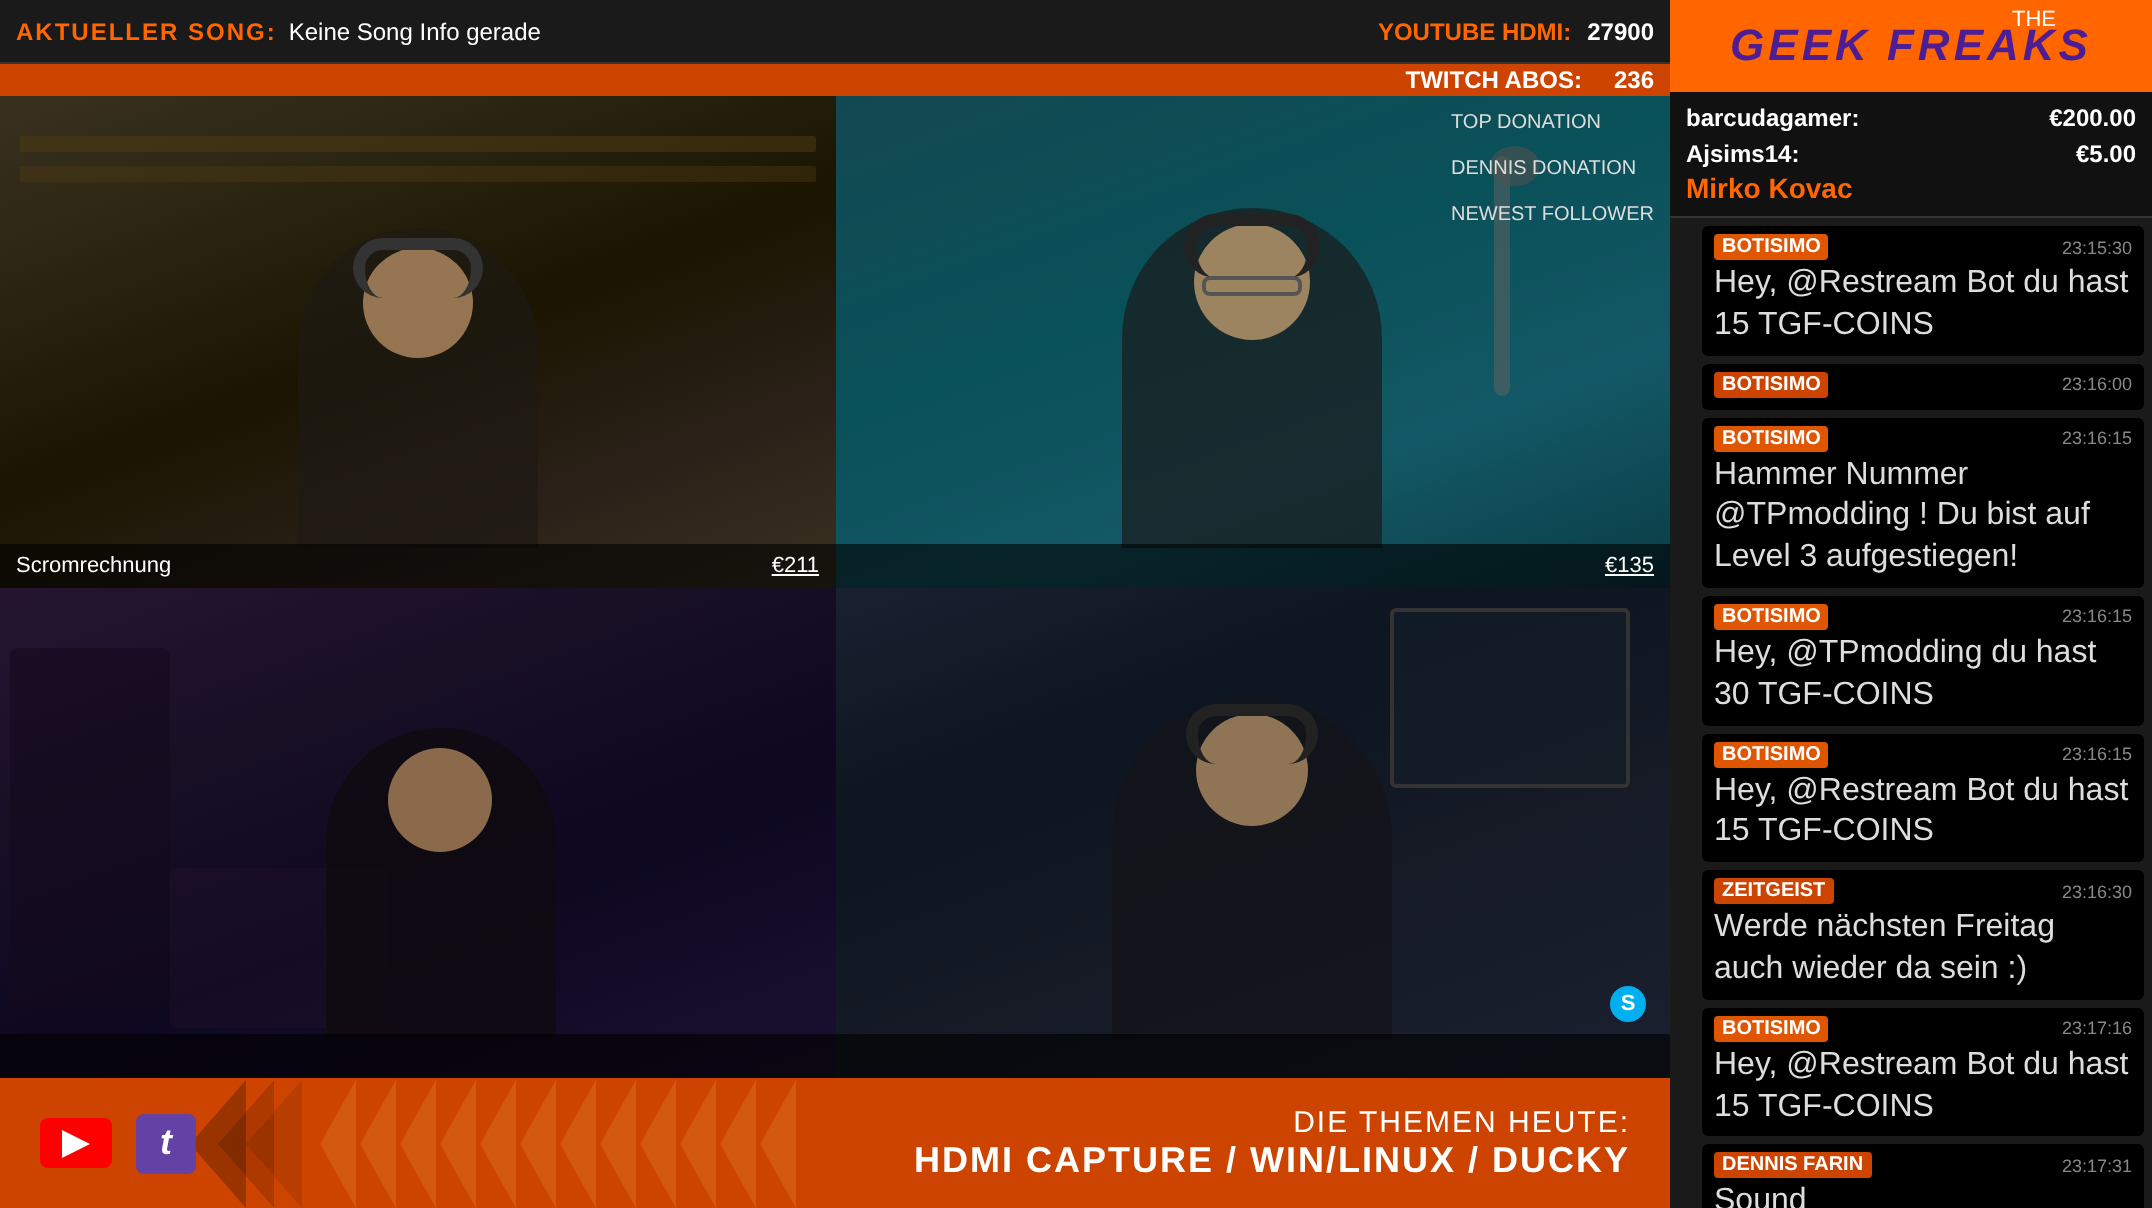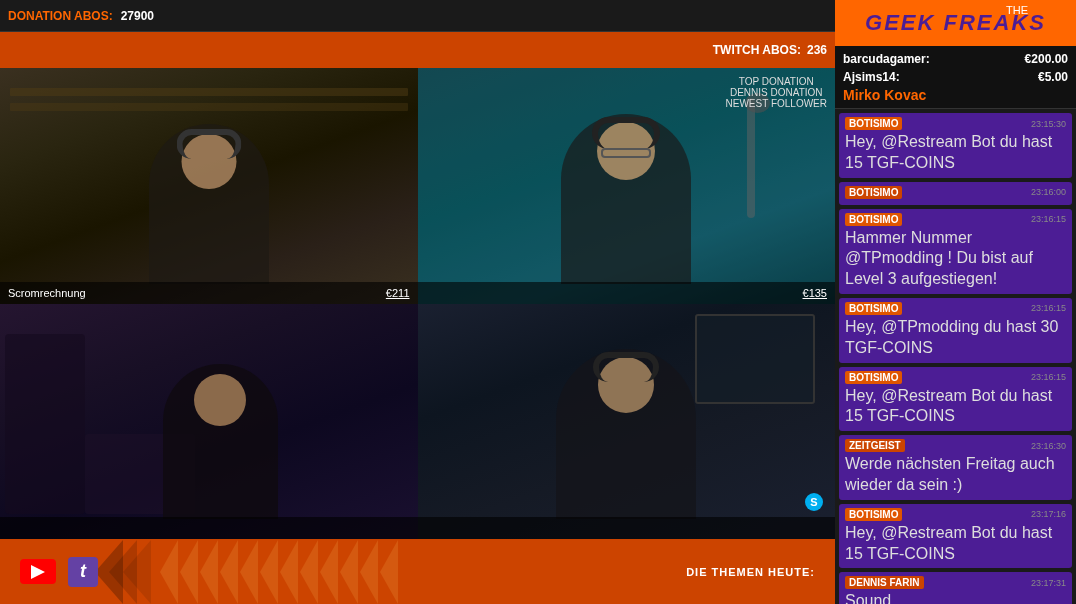--- a/index.html
+++ b/index.html
@@ -155,22 +155,22 @@
       text-decoration: underline;
     }
 
     
     .top-right-overlay {
       position: absolute;
       top: 8px;
       right: 8px;
       display: flex;
       flex-direction: column;
-      align-items: center;
-      gap: 0;
+      align-items: flex-start;
+      gap: 12px;
     }
     .overlay-stat {
       color: #fff;
       font-size: 11px;
       text-align: right;
     }
 
     
     .bottom-bar {
       height: 65px;
@@ -221,22 +221,22 @@
       right: 20px;
       top: 0;
       bottom: 0;
       display: flex;
       flex-direction: column;
       justify-content: center;
       align-items: flex-end;
     }
     .theme-label {
       color: #fff;
-      font-size: 11px;
-      font-weight: bold;
+      font-size: 15px;
+      font-weight: normal;
       letter-spacing: 1px;
     }
     .theme-value {
       color: #fff;
       font-size: 18px;
       font-weight: bold;
       letter-spacing: 1px;
     }
 
     
@@ -285,24 +285,25 @@
     
     .chat-area {
       flex: 1;
       overflow-y: auto;
       padding: 4px;
       display: flex;
       flex-direction: column;
       gap: 4px;
     }
     .chat-message {
-      background: #4c1d95;
+      background: #000000;
       border-radius: 3px;
       padding: 4px 6px;
       font-size: 10px;
+      margin-left: 12px;
     }
     .chat-header {
       display: flex;
       justify-content: space-between;
       align-items: center;
       margin-bottom: 2px;
     }
     .chat-user {
       font-weight: bold;
       font-size: 10px;
@@ -323,27 +324,31 @@
       position: absolute;
       inset: 0;
     }
   </style>
 </head>
 <body>
 
 <div class="main-area">
 
   <div class="top-bar">
+    <div class="top-bar-left">
+      <span class="top-bar-label">AKTUELLER SONG:</span>
+      <span class="top-bar-value">Keine Song Info gerade</span>
+    </div>
     <div class="top-bar-right">
-      <span class="yt-label">DONATION ABOS:</span>
+      <span class="yt-label">YOUTUBE HDMI:</span>
       <span class="yt-subs">27900</span>
     </div>
   </div>
 
-  <div style="background:#cc4400;height:36px;display:flex;align-items:center;justify-content:flex-end;padding-right:8px;">
+  <div style="background:#cc4400;height:16px;display:flex;align-items:center;justify-content:flex-end;padding-right:8px;gap:10px;">
     <span class="twitch-label" style="color:#fff;font-size:12px;font-weight:bold;margin-right:6px;">TWITCH ABOS:</span>
     <span class="twitch-subs" style="color:#fff;font-size:12px;font-weight:bold;">236</span>
   </div>
 
   <div class="video-grid">
 
     <div class="video-cell cam-tl">
       <div class="cam-bg-detail" style="background: linear-gradient(160deg, #3a3020 0%, #2a2510 25%, #1a1500 50%, #2a2018 75%, #3a3020 100%);"></div>
 
       <div style="position:absolute;top:20px;left:10px;right:10px;height:8px;background:rgba(80,60,20,0.5);border-radius:1px;"></div>
@@ -445,20 +450,21 @@
       <div style="width:0;height:0;border-style:solid;border-width:32px 18px 32px 0;border-color:transparent rgba(255,200,100,0.8) transparent transparent;margin-left:2px;"></div>
       <div style="width:0;height:0;border-style:solid;border-width:32px 18px 32px 0;border-color:transparent rgba(255,200,100,0.8) transparent transparent;margin-left:2px;"></div>
       <div style="width:0;height:0;border-style:solid;border-width:32px 18px 32px 0;border-color:transparent rgba(255,200,100,0.8) transparent transparent;margin-left:2px;"></div>
       <div style="width:0;height:0;border-style:solid;border-width:32px 18px 32px 0;border-color:transparent rgba(255,200,100,0.8) transparent transparent;margin-left:2px;"></div>
       <div style="width:0;height:0;border-style:solid;border-width:32px 18px 32px 0;border-color:transparent rgba(255,200,100,0.8) transparent transparent;margin-left:2px;"></div>
       <div style="width:0;height:0;border-style:solid;border-width:32px 18px 32px 0;border-color:transparent rgba(255,200,100,0.8) transparent transparent;margin-left:2px;"></div>
     </div>
 
     <div class="bottom-bar-text">
       <span class="theme-label">DIE THEMEN HEUTE:</span>
+      <span class="theme-value">HDMI CAPTURE / WIN/LINUX / DUCKY</span>
     </div>
   </div>
 </div>
 
 <div class="sidebar" style="position:relative;">
 
   <div class="logo-area">
     <span class="logo-the">THE</span>
     <span class="logo-text">GEEK FREAKS</span>
   </div>

